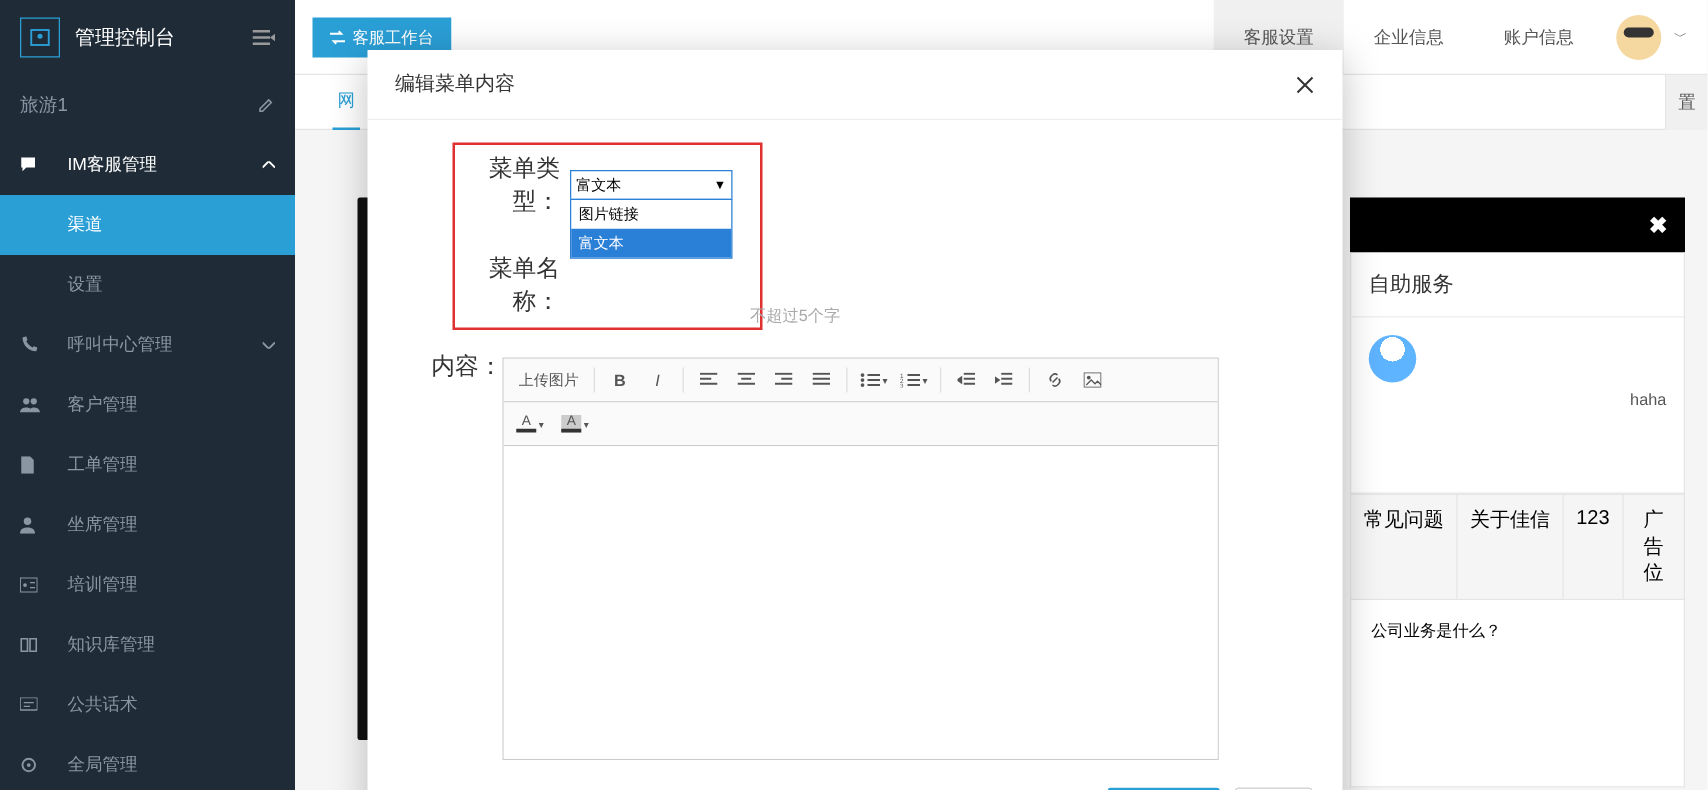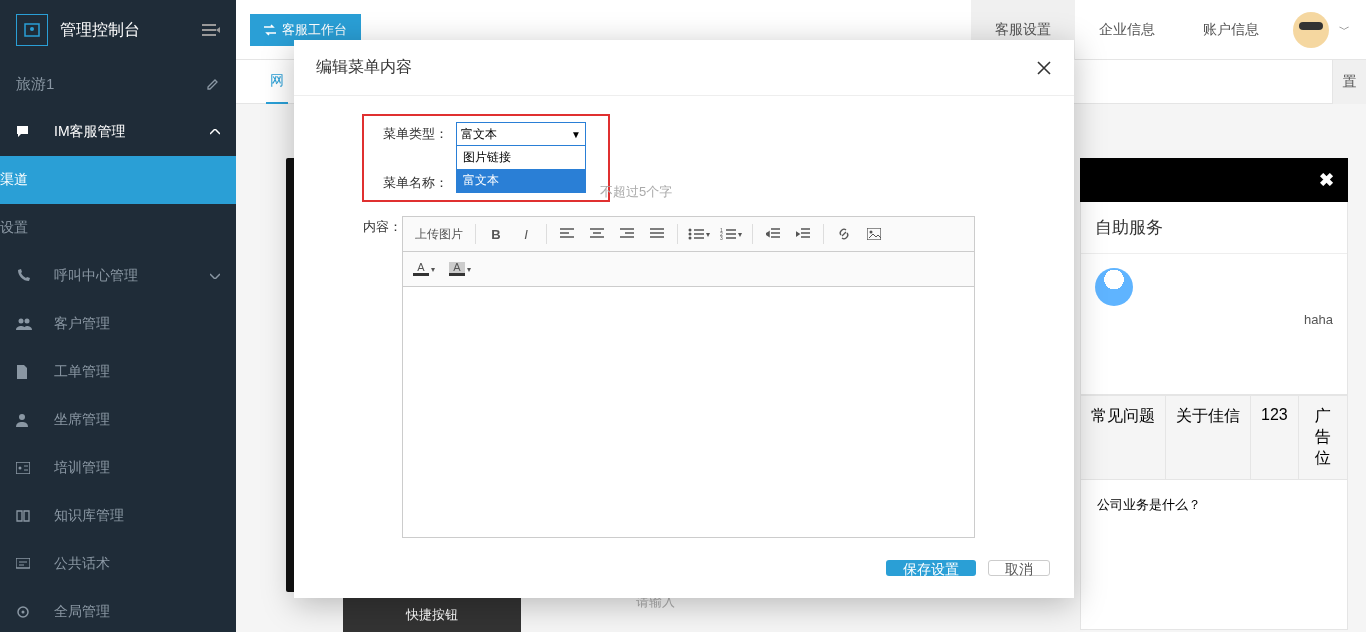--- a/index.html
+++ b/index.html
@@ -10,21 +10,21 @@
 .sidebar-header { height: 60px; display: flex; align-items: center; padding: 0 16px; justify-content: space-between; }
 .logo-box { width: 32px; height: 32px; border: 1px solid #2a9fd6; display: flex; align-items: center; justify-content: center; color: #2a9fd6; font-size: 14px; }
 .sidebar-title { font-size: 16px; margin-left: 12px; flex: 1; }
 .collapse-icon { color: #999; font-size: 18px; cursor: pointer; }
 .sidebar-section { height: 48px; padding: 0 16px; display: flex; align-items: center; justify-content: space-between; color: #8a97a3; font-size: 15px; }
 .sidebar-item { height: 48px; padding: 0 16px; display: flex; align-items: center; color: #8a97a3; font-size: 14px; cursor: pointer; }
 .sidebar-item .si-icon { width: 20px; margin-right: 18px; font-size: 14px; }
 .sidebar-item .si-label { flex: 1; }
 .sidebar-item .si-chevron { font-size: 12px; }
 .sidebar-item.expanded { color: #fff; }
-.sidebar-subitem { height: 48px; display: flex; align-items: center; color: #8a97a3; font-size: 14px; cursor: pointer; }
+.sidebar-subitem { height: 48px; padding-left: 54px; display: flex; align-items: center; color: #8a97a3; font-size: 14px; cursor: pointer; }
 .sidebar-subitem.active { background: #2a9fd6; color: #fff; }
 
 
 .topbar { position: absolute; left: 236px; top: 0; right: 0; height: 60px; background: #fff; display: flex; align-items: center; border-bottom: 1px solid #e5e5e5; }
 .workspace-btn { margin-left: 14px; height: 32px; background: #2a9fd6; color: #fff; border: none; padding: 0 14px; font-size: 13px; cursor: pointer; display: flex; align-items: center; gap: 6px; }
 .topbar-right { margin-left: auto; display: flex; align-items: center; }
 .topbar-tab { height: 60px; padding: 0 24px; display: flex; align-items: center; font-size: 14px; color: #555; cursor: pointer; }
 .topbar-tab.active { background: #f0f0f0; }
 .avatar { width: 36px; height: 36px; border-radius: 50%; background: linear-gradient(#f5d7a0 40%, #f5d7a0 60%); margin: 0 10px; position: relative; overflow: hidden; }
 .avatar::after { content:''; position:absolute; top:10px; left:6px; width:24px; height:8px; background:#333; border-radius:4px; }
@@ -56,21 +56,21 @@
 .mid-input-hint { position: absolute; left: 636px; top: 593px; font-size: 13px; color: #aaa; }
 
 
 .modal { position: absolute; left: 294px; top: 40px; width: 780px; background: #fff; box-shadow: 0 6px 30px rgba(0,0,0,0.25); }
 .modal-header { height: 56px; display: flex; align-items: center; padding: 0 22px; font-size: 16px; color: #333; justify-content: space-between; border-bottom: 1px solid #eee; }
 .modal-close { font-size: 20px; color: #333; cursor: pointer; }
 .modal-body { padding: 18px 28px 4px 28px; }
 .highlight-box { border: 2px solid #e03030; padding: 6px 12px 8px 12px; margin-bottom: 10px; width: 248px; margin-left: 40px; }
 .form-row { display: flex; align-items: center; margin-bottom: 10px; }
 .form-row.align-top { align-items: flex-start; }
-.form-label { width: 72px; text-align: right; font-size: 13px; color: #333; margin-right: 8px; }
+.form-label { width: 72px; text-align: right; font-size: 19px; color: #333; margin-right: 8px; }
 .type-select { width: 130px; height: 24px; border: 1px solid #2a7fd6; font-size: 12px; padding: 0 4px; background: #fff; position: relative; }
 .select-dropdown { position: absolute; width: 130px; border: 1px solid #2a7fd6; background: #fff; margin-top: -1px; }
 .select-option { padding: 3px 6px; font-size: 12px; cursor: pointer; }
 .select-option.selected { background: #2a7fd6; color: #fff; }
 .name-hint { font-size: 13px; color: #aaa; margin-left: 140px; }
 
 
 .editor { border: 1px solid #ccc; width: 573px; margin-left: 80px; }
 .editor-toolbar { display: flex; align-items: center; border-bottom: 1px solid #ccc; background: #fafafa; padding: 4px 6px; gap: 2px; flex-wrap: wrap; }
 .tb-btn { min-width: 28px; height: 26px; display: flex; align-items: center; justify-content: center; font-size: 13px; color: #555; cursor: pointer; border-radius: 2px; padding: 0 4px;}

